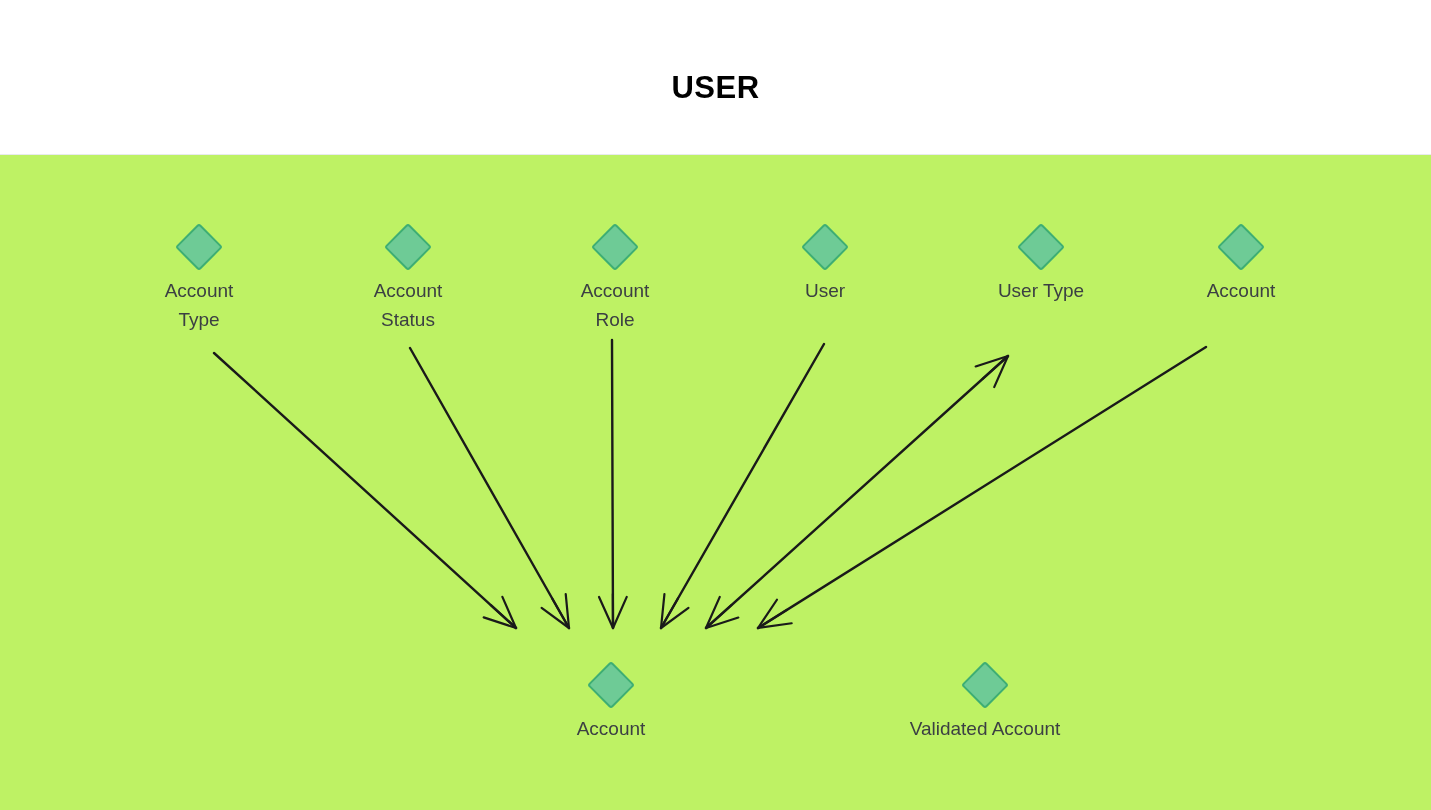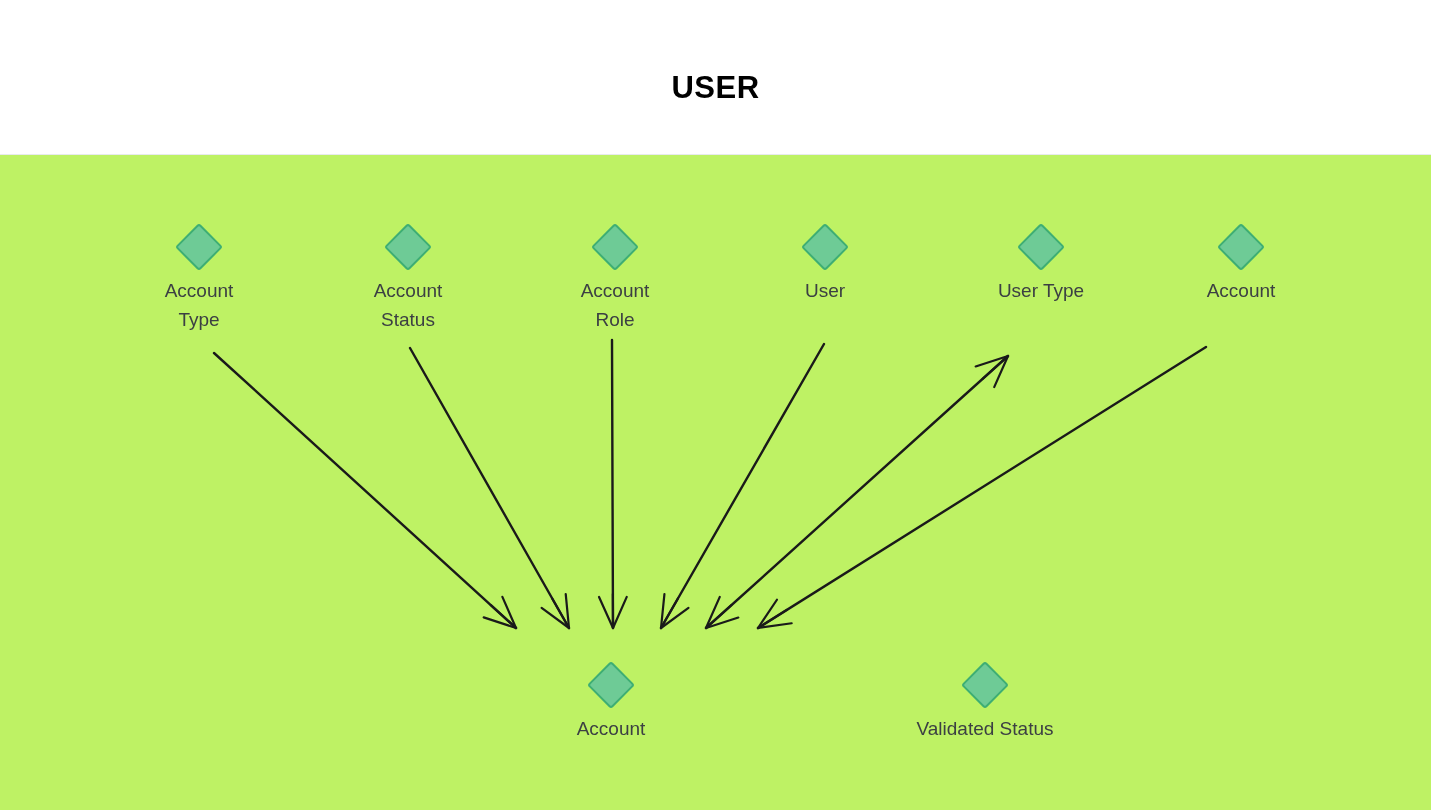--- a/index.html
+++ b/index.html
@@ -160,18 +160,18 @@
         <div class="node" style="left: 1241px; top: 230px;">
           <div class="diamond"></div>
           <div class="node-label">Account</div>
         </div>
         <div class="node" style="left: 611px; top: 668px;">
           <div class="diamond"></div>
           <div class="node-label">Account</div>
         </div>
         <div class="node" style="left: 985px; top: 668px;">
           <div class="diamond"></div>
-          <div class="node-label">Validated Status</div>
+          <div class="node-label">Validated Account</div>
         </div>
       </div>
   </div>
 
 </div>
 
 </body></html>

